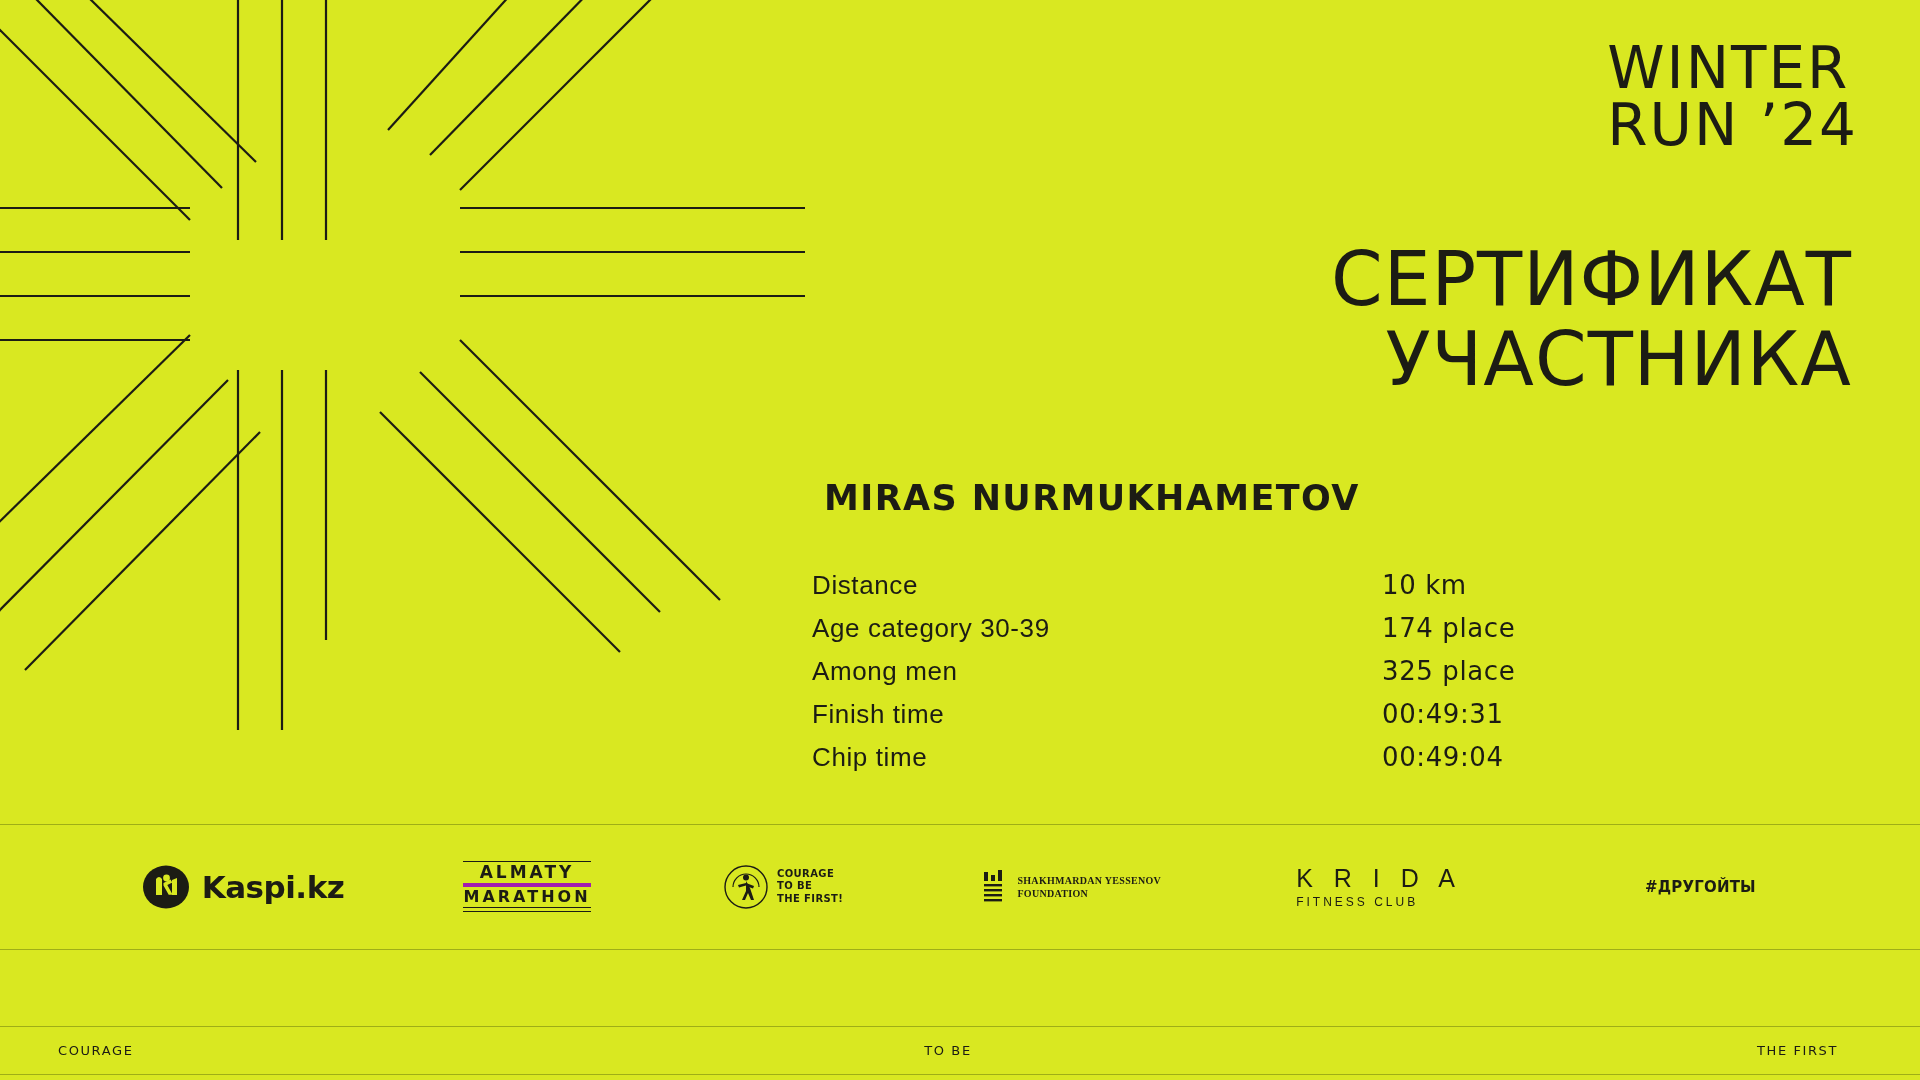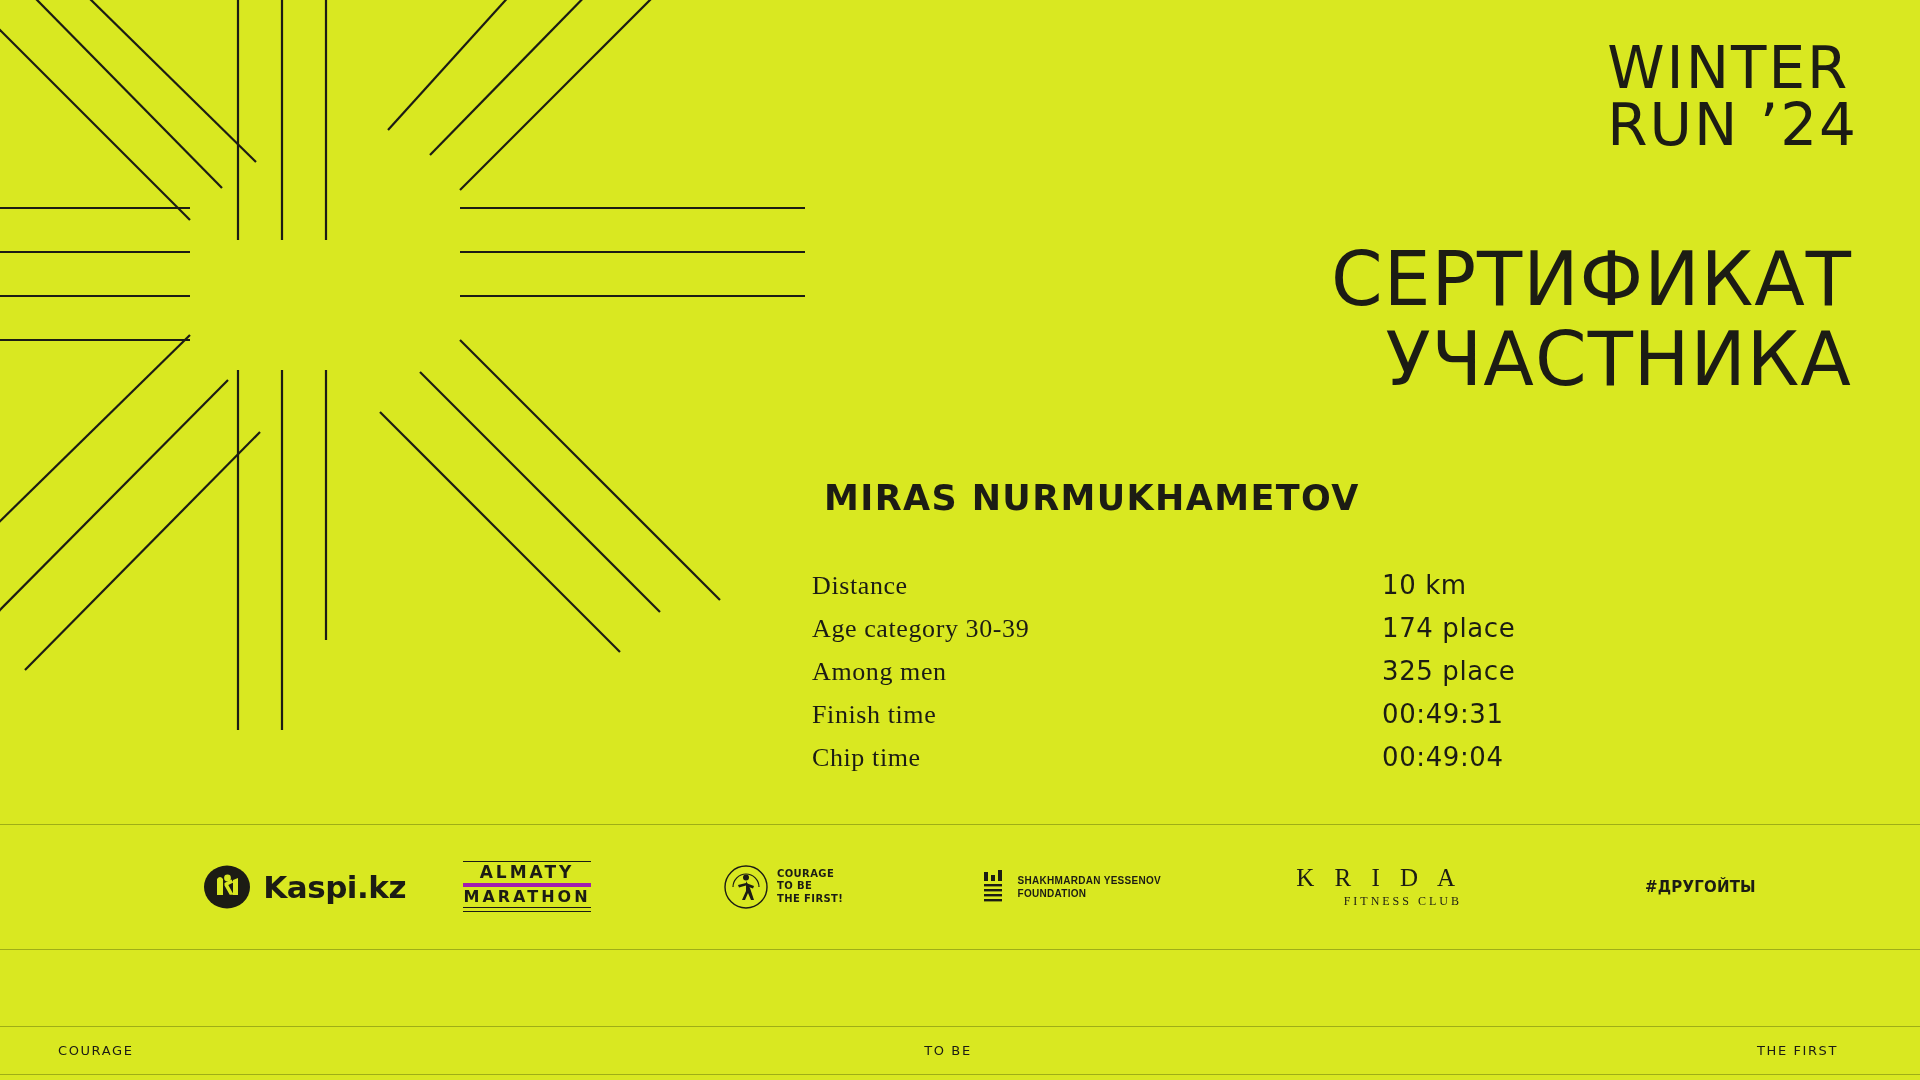--- a/index.html
+++ b/index.html
@@ -79,21 +79,21 @@
   }
   .result-row {
     display: flex;
     align-items: baseline;
     margin-bottom: 12px;
   }
   .result-label {
     width: 570px;
     font-size: 26px;
     letter-spacing: 0.6px;
-    font-family: Liberation Serif, serif;
+    font-family: Liberation Sans, sans-serif;
   }
   .result-value {
     font-size: 26px;
     letter-spacing: 0.6px;
     font-family: "DejaVu Sans", sans-serif;
   }
 
   
   .hr {
     position: absolute;
@@ -115,21 +115,21 @@
     height: 125px;
     display: flex;
     align-items: center;
   }
   .sponsor {
     display: flex;
     align-items: center;
     justify-content: center;
     height: 100%;
   }
-  .sp-kaspi       { width: 350px; justify-content: flex-end; padding-left: 80px; }
+  .sp-kaspi       { width: 350px; justify-content: center; padding-left: 80px; }
   .sp-almaty      { width: 260px; }
   .sp-courage     { width: 290px; }
   .sp-yessenov    { width: 330px; }
   .sp-krida       { width: 330px; }
   .sp-drugoity    { width: 360px; padding-right: 52px; }
 
   .kaspi-wrap { display: flex; align-items: center; gap: 12px; }
   .kaspi-text {
     font-size: 31px;
     font-weight: bold;
@@ -172,25 +172,25 @@
     font-family: "DejaVu Sans", sans-serif;
     white-space: pre-line;
   }
 
   .yessenov-wrap { display: flex; align-items: center; gap: 9px; }
   .yessenov-text {
     font-size: 10px;
     font-weight: bold;
     line-height: 1.3;
     letter-spacing: 0.3px;
-    font-family: Liberation Sans, sans-serif;
+    font-family: Liberation Serif, serif;
     white-space: pre-line;
   }
 
-  .krida-wrap { text-align: right; font-family: Liberation Serif, serif; }
+  .krida-wrap { text-align: left; font-family: Liberation Sans, sans-serif; }
   .krida-main { font-size: 25px; letter-spacing: 7px; }
   .krida-sub  { font-size: 12px; letter-spacing: 3px; margin-top: 2px; }
 
   .drugoity {
     font-size: 15px;
     font-weight: bold;
     letter-spacing: 0.2px;
     font-family: "DejaVu Sans", sans-serif;
   }
 

